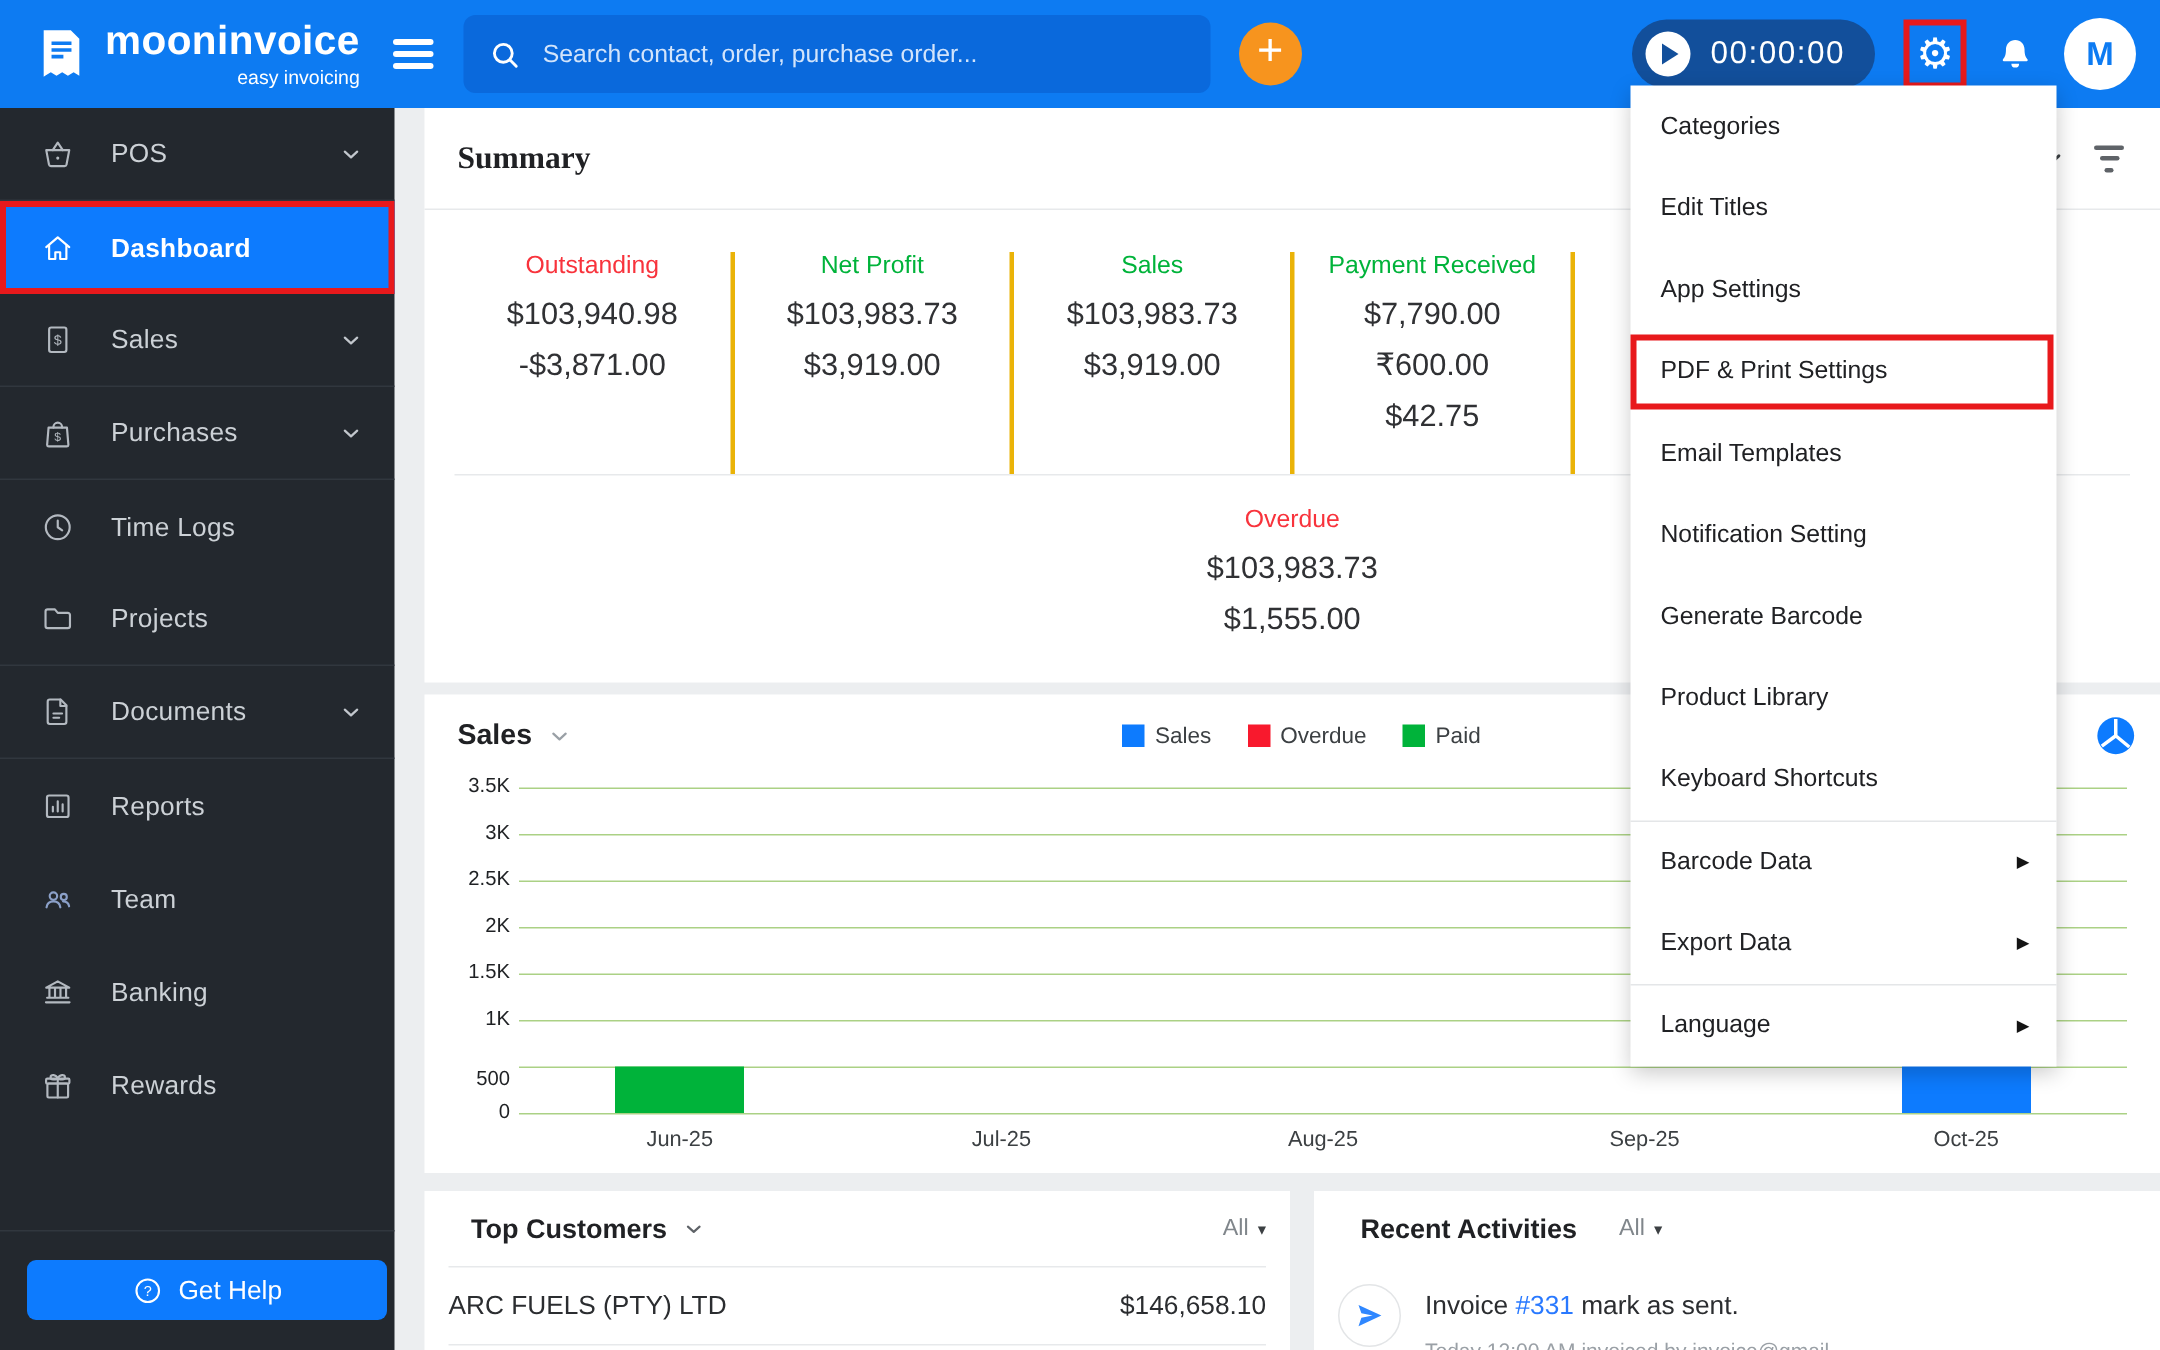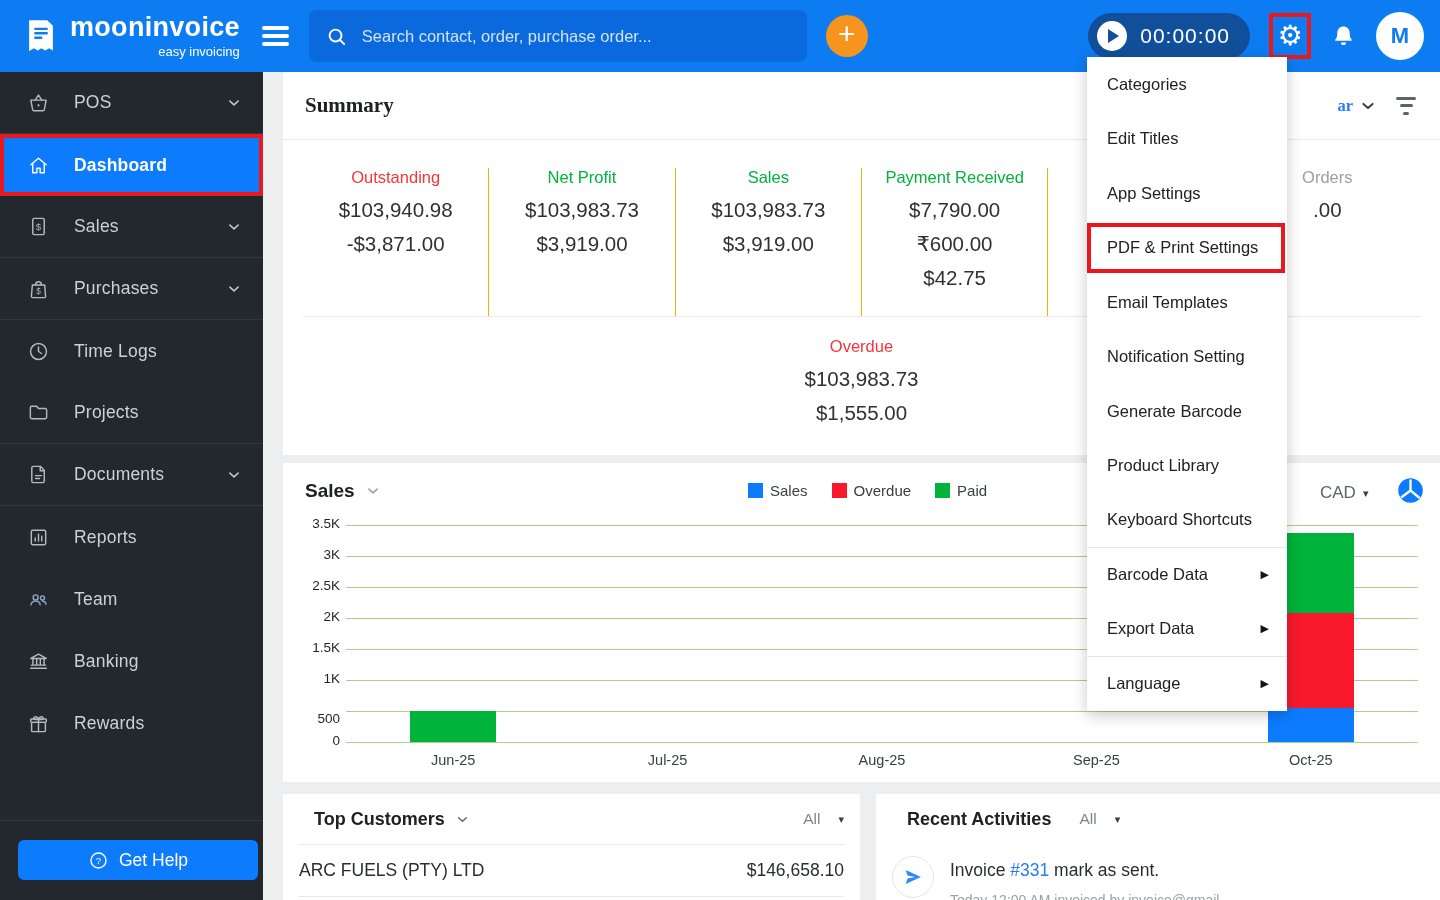--- a/index.html
+++ b/index.html
@@ -53,21 +53,21 @@
   .page-title{font-size:21px;font-weight:700;color:#202124;margin:0;}
   .period{position:absolute;right:62px;display:flex;align-items:center;gap:5px;color:#2979ff;font-size:16.5px;font-weight:bold;cursor:pointer;}
   .period .chev{display:flex;color:#3c4043;}
   .period .chev svg{width:20px;height:20px;stroke:currentColor;fill:none;stroke-width:2.4;stroke-linecap:round;stroke-linejoin:round;}
   .filter-icon{position:absolute;right:20px;display:flex;flex-direction:column;align-items:center;gap:4.5px;cursor:pointer;padding:4px;}
   .filter-icon span{display:block;height:3px;background:#5f6368;border-radius:1.5px;}
   .filter-icon span:nth-child(1){width:20px;}
   .filter-icon span:nth-child(2){width:13px;}
   .filter-icon span:nth-child(3){width:6px;}
   .stats-row{display:flex;padding:28px 20px 0;height:176px;}
-  .stat-col{flex:1;text-align:center;border-right:1px solid #eab308;padding:0 4px;}
+  .stat-col{flex:1;text-align:center;border-right:3px solid #eab308;padding:0 4px;}
   .stat-col:last-child{border-right:none;}
   .stat-label{font-size:16.5px;margin-bottom:6px;}
   .stat-value{font-size:20.5px;color:#303134;line-height:34px;}
   .mid-divider{border-top:1px solid #e7e9eb;margin:0 20px;}
   .overdue-block{text-align:center;padding-top:20px;}
   .overdue-label{font-size:16.5px;margin-bottom:6px;}
   .overdue-value{font-size:20.5px;color:#303134;line-height:34px;}
 
   
   .chart-panel{position:absolute;top:391px;left:0;right:0;height:319px;}
@@ -89,34 +89,34 @@
   .xlabels{position:absolute;left:63px;top:289px;width:1072px;height:22px;}
   .xtick{position:absolute;text-align:center;font-size:14.5px;color:#3c4043;}
 
   
   .tc-panel{position:absolute;top:722px;left:0;width:577px;height:200px;}
   .ra-panel{position:absolute;top:722px;left:593px;right:0;height:200px;}
   .panel-head{height:50px;display:flex;align-items:center;padding:0 31px;position:relative;}
   .panel-title{font-size:18px;font-weight:700;color:#202124;display:flex;align-items:center;gap:9px;margin:0;}
   .panel-title .chev{display:flex;color:#5f6368;}
   .panel-title .chev svg{width:17px;height:17px;stroke:currentColor;fill:none;stroke-width:2;stroke-linecap:round;stroke-linejoin:round;}
-  .all-filter{color:#80868b;font-size:15.5px;display:flex;align-items:center;gap:18px;cursor:pointer;}
+  .all-filter{color:#80868b;font-size:15.5px;display:flex;align-items:center;gap:6px;cursor:pointer;}
   .all-filter.right{position:absolute;right:16px;}
   .all-filter.inline{margin-left:28px;}
   .tc-rows{margin:0 16px;border-top:1px solid #e7e9eb;}
   .tc-row{display:flex;justify-content:space-between;align-items:center;height:52px;border-bottom:1px solid #e7e9eb;font-size:17.5px;color:#2b2d30;cursor:pointer;}
   .ra-item{display:flex;gap:16px;padding:12px 16px 0;}
   .ra-avatar{width:42px;height:42px;min-width:42px;border-radius:50%;border:1px solid #e3e5e7;display:flex;align-items:center;justify-content:center;}
   .ra-avatar svg{width:20px;height:20px;}
   .ra-text{font-size:17.5px;color:#2b2d30;padding-top:4px;}
   .ra-link{color:#2979ff;cursor:pointer;text-decoration:none;}
   .ra-meta{font-size:14px;color:#9aa0a6;margin-top:11px;white-space:nowrap;overflow:hidden;}
 
   
-  .settings-menu{position:absolute;left:1087px;top:57px;width:200px;background:#fff;box-shadow:0 4px 14px rgba(0,0,0,.22);z-index:40;}
+  .settings-menu{position:absolute;left:1087px;top:57px;width:284px;background:#fff;box-shadow:0 4px 14px rgba(0,0,0,.22);z-index:40;}
   .menu-item{position:relative;height:54.5px;display:flex;align-items:center;padding:0 18px 0 20px;font-size:16.5px;color:#202124;cursor:pointer;}
   .menu-item.sep{border-bottom:1px solid #e4e6e8;}
   .menu-item.hl::after{content:"";position:absolute;top:2px;bottom:2px;left:0;right:2px;border:4px solid #e8191c;pointer-events:none;}
   .menu-arrow{margin-left:auto;font-size:11px;color:#141414;font-family:"DejaVu Sans",sans-serif;}
 </style>
 </head>
 <body>
 
 <div class="screen">
 

